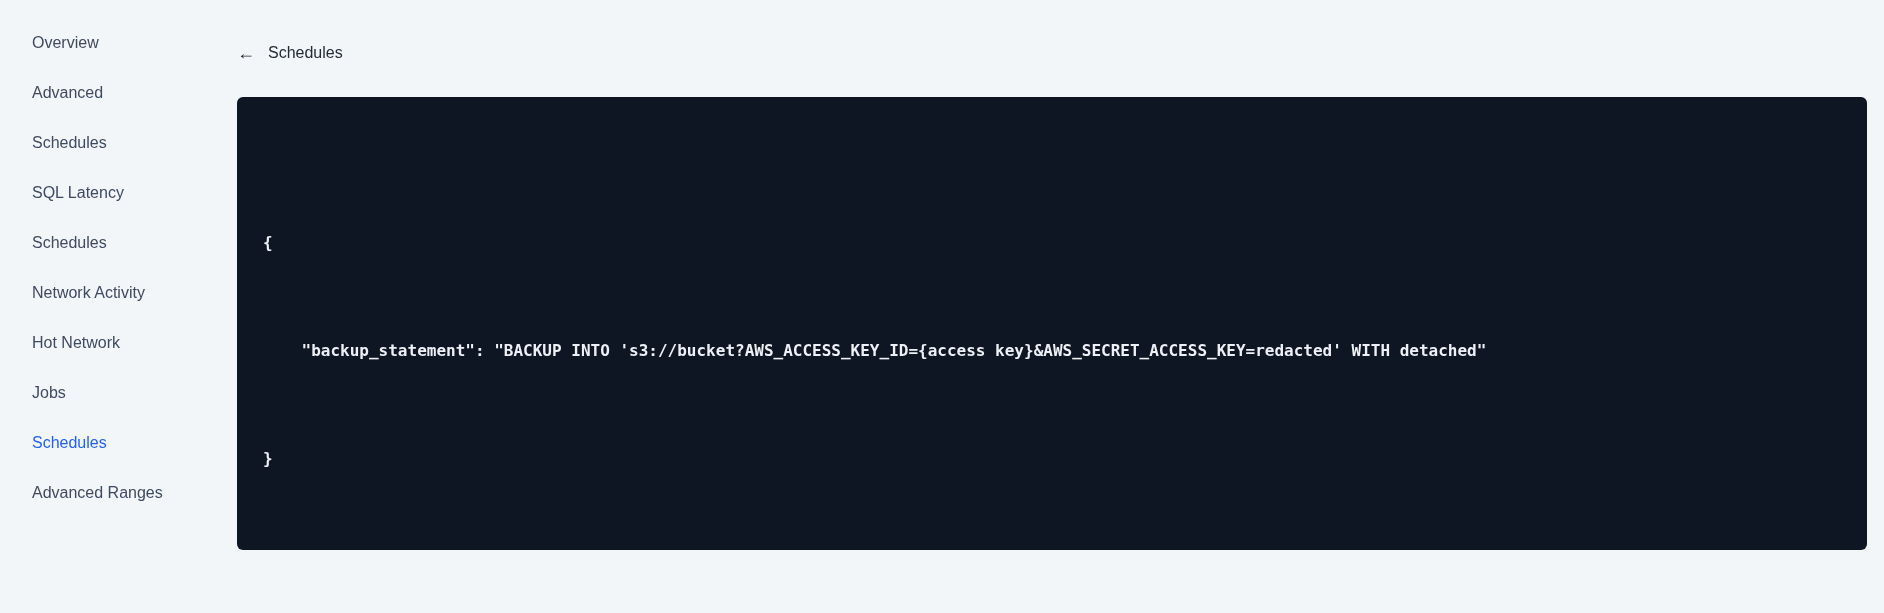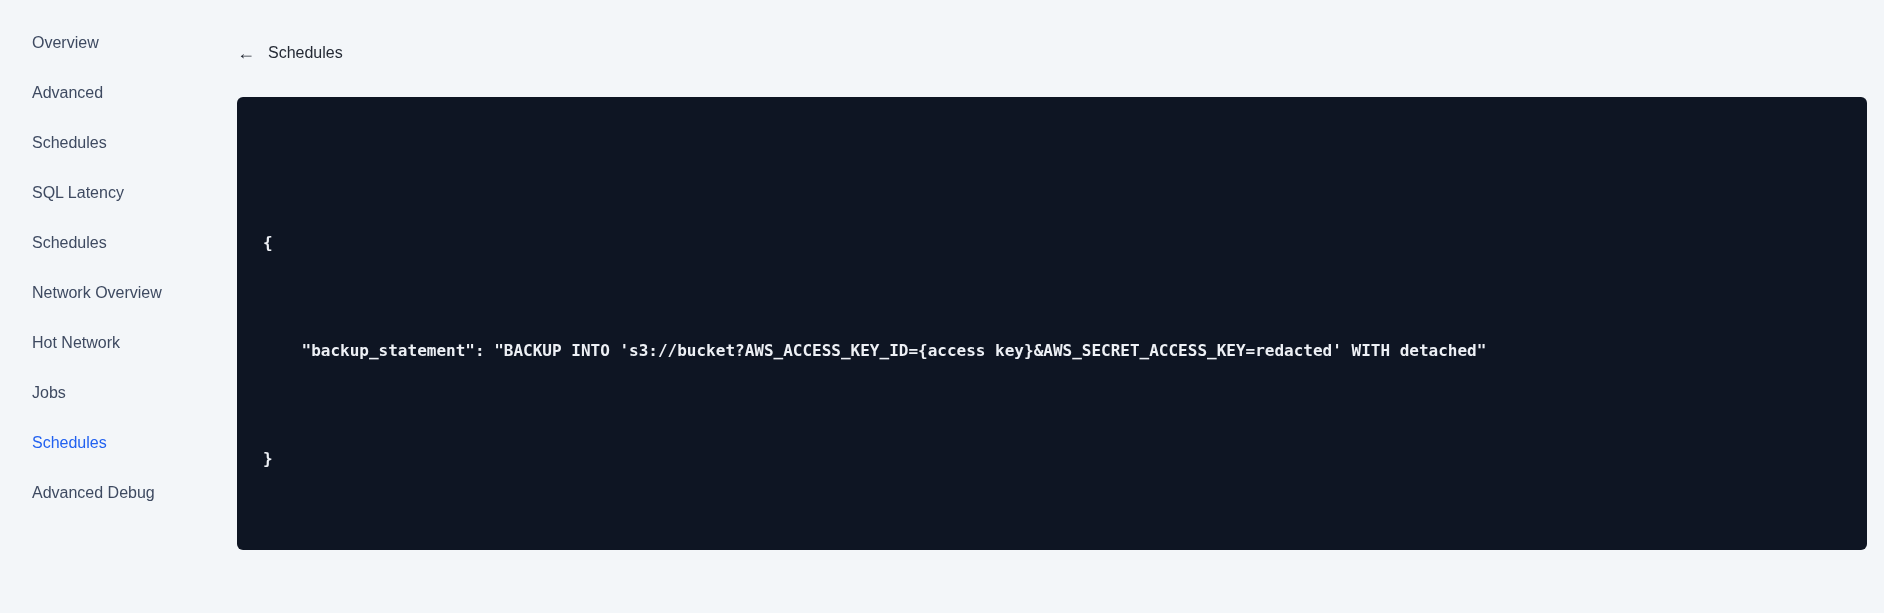--- a/index.html
+++ b/index.html
@@ -84,29 +84,29 @@
     <div class="sidebar-item">Overview</div>
 
     <div class="sidebar-item">Advanced</div>
 
     <div class="sidebar-item">Schedules</div>
 
     <div class="sidebar-item">SQL Latency</div>
 
     <div class="sidebar-item">Schedules</div>
 
-    <div class="sidebar-item">Network Overview</div>
+    <div class="sidebar-item">Network Activity</div>
 
     <div class="sidebar-item">Hot Network</div>
 
     <div class="sidebar-item">Jobs</div>
 
     <div class="sidebar-item active">Schedules</div>
 
-    <div class="sidebar-item">Advanced Debug</div>
+    <div class="sidebar-item">Advanced Ranges</div>
   </nav>
 
 <main class="main">
 
   <div class="back-link">
     <span class="back-arrow">←</span>
     <span class="back-label">Schedules</span>
   </div>
 
 

